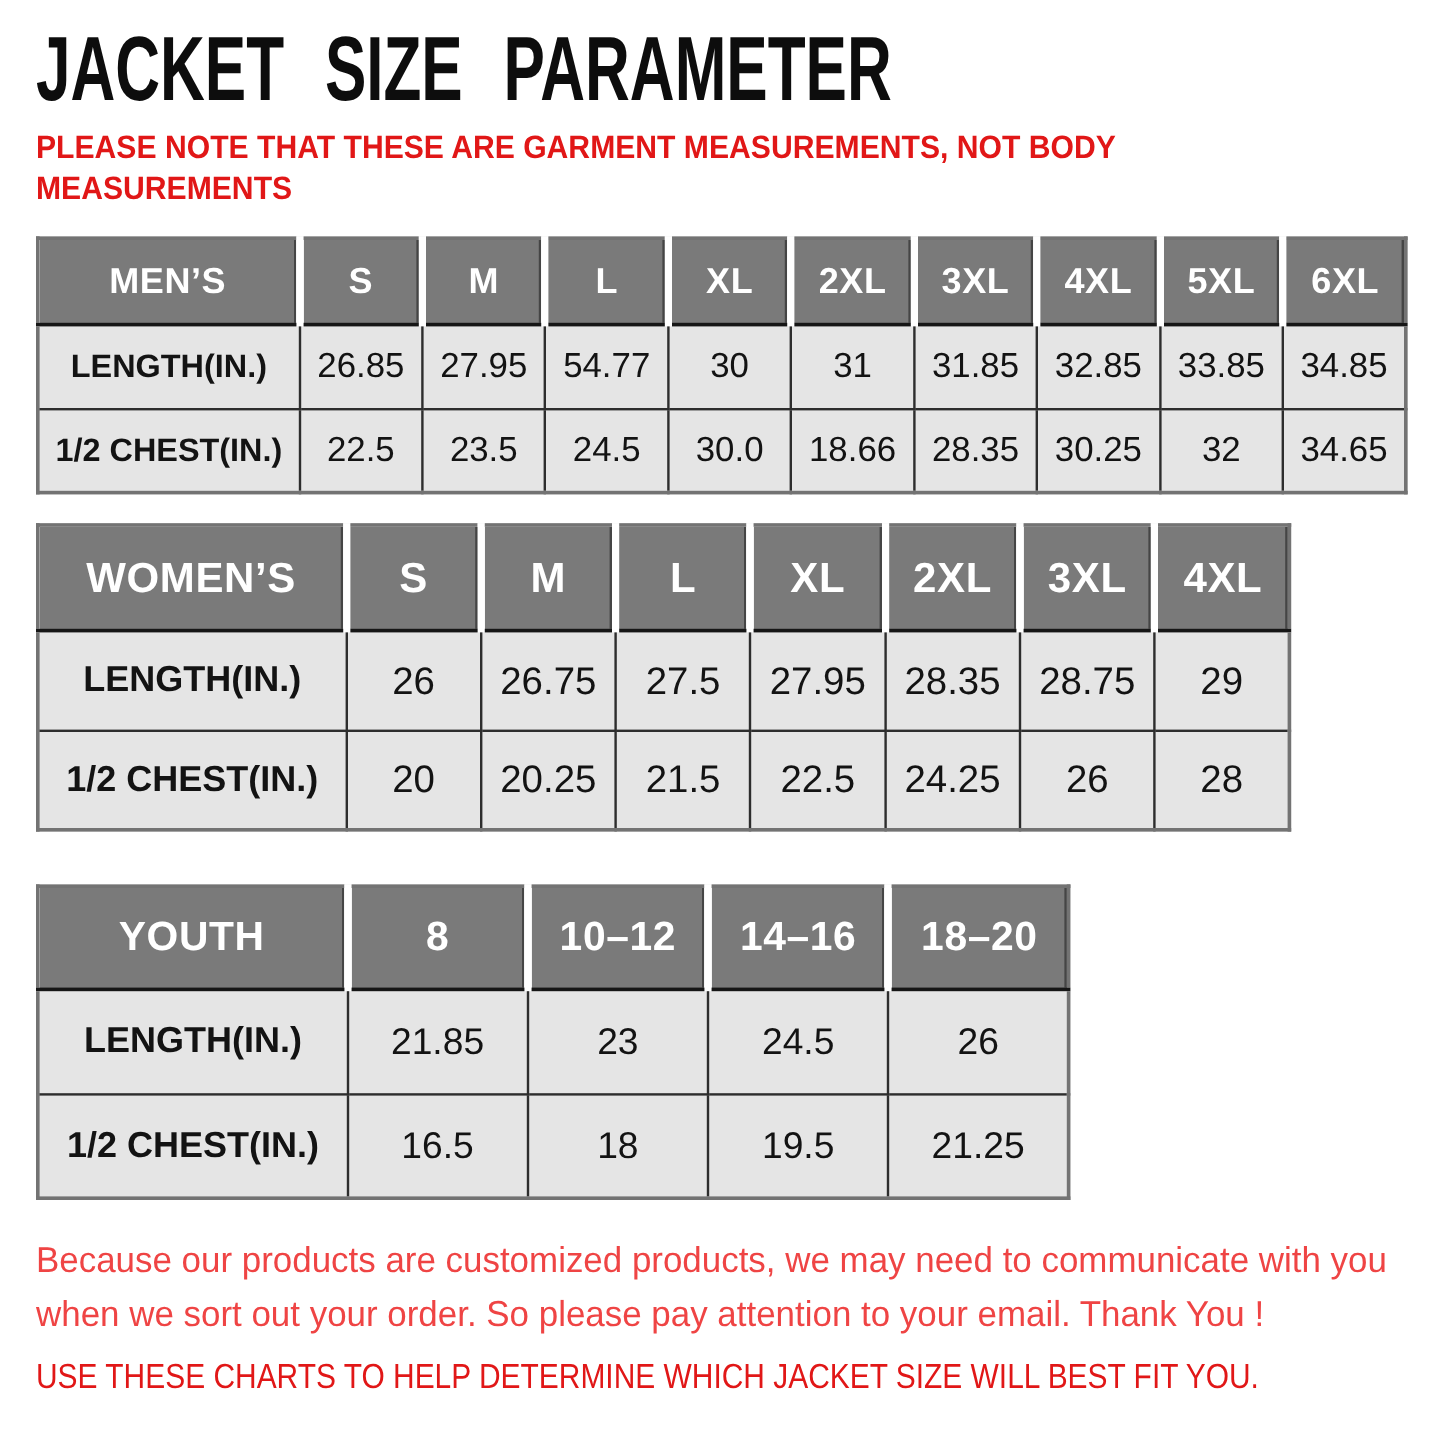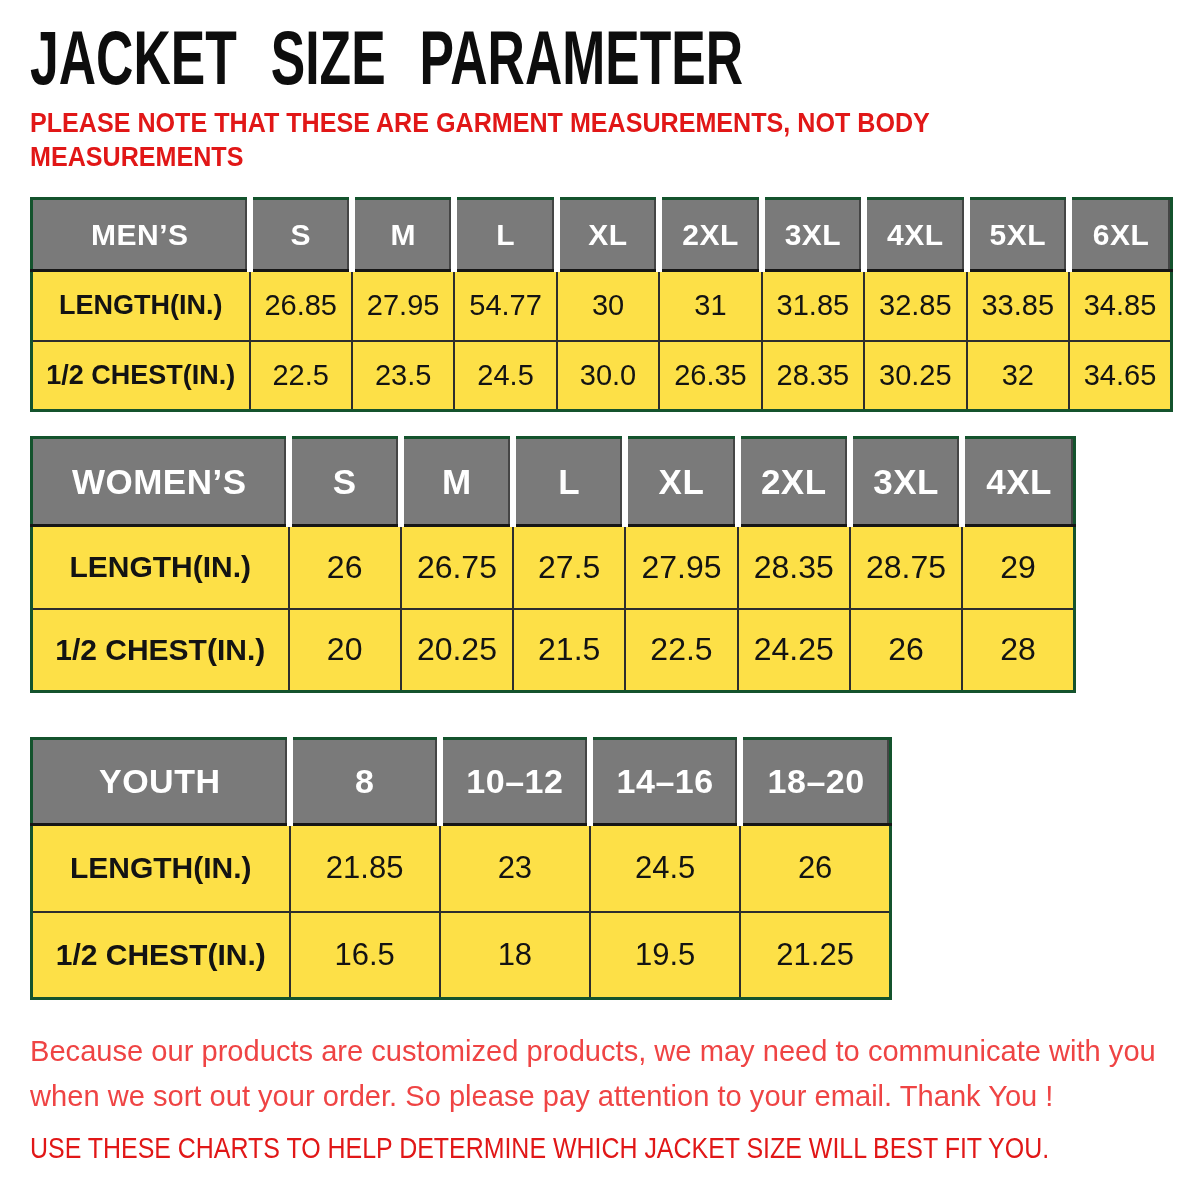--- a/index.html
+++ b/index.html
@@ -24,22 +24,22 @@
   .note { left: 30px; top: 106px; color: #e11717; font-weight: 700; }
   .note .line {
     font-size: 27px; line-height: 34px; white-space: nowrap;
     transform: scaleX(0.93); transform-origin: 0 0;
   }
 
   
   table.size-table {
     position: absolute;
     border-collapse: collapse; table-layout: fixed;
-    border: 3px solid #14532d;
-    background: #fde047;
+    border: 3px solid #737373;
+    background: #e5e5e5;
   }
   table.size-table th, table.size-table td {
     border: 2px solid #2d2d2d;
     text-align: center; vertical-align: middle;
     padding: 0; box-sizing: border-box; overflow: hidden;
     color: #131313;
   }
   table.size-table th {
     background: #7a7a7a; color: #ffffff; font-weight: 700;
     border-bottom: 3px solid #161616;
@@ -131,21 +131,21 @@
         <td>32.85</td>
         <td>33.85</td>
         <td>34.85</td>
       </tr>
       <tr>
         <td class="row-label">1/2 CHEST(IN.)</td>
         <td>22.5</td>
         <td>23.5</td>
         <td>24.5</td>
         <td>30.0</td>
-        <td>26.35</td>
+        <td>18.66</td>
         <td>28.35</td>
         <td>30.25</td>
         <td>32</td>
         <td>34.65</td>
       </tr>
     </tbody>
   </table>
 <table class="size-table tbl-womens">
     <colgroup>
       <col class="col-label">

